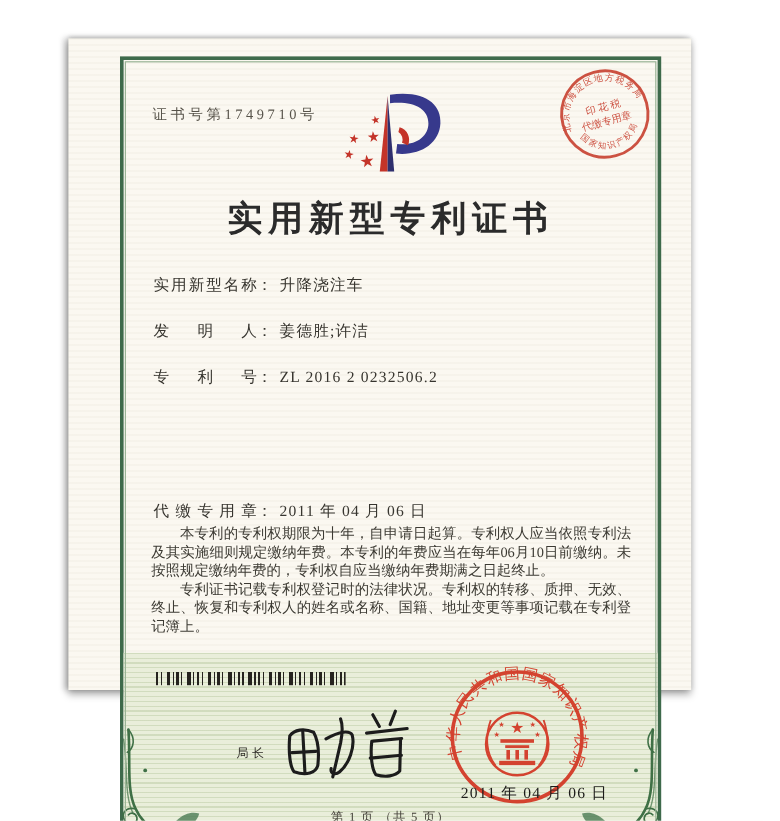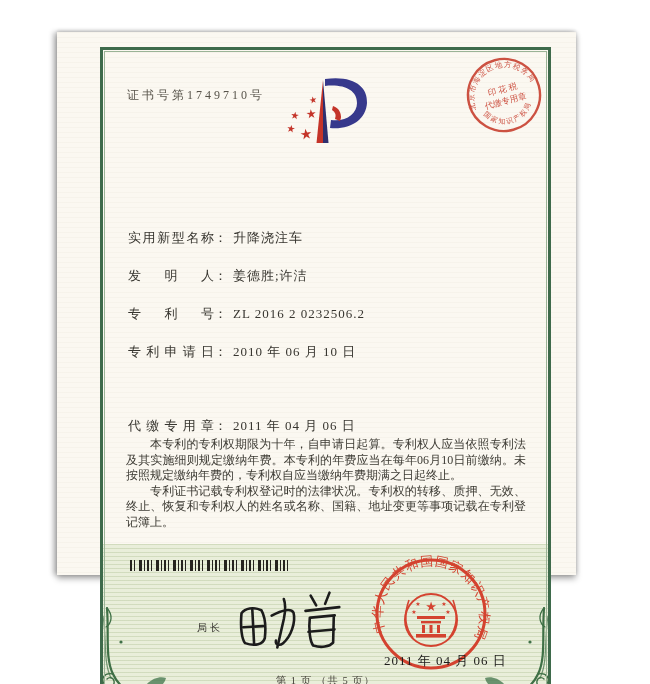--- a/index.html
+++ b/index.html
@@ -116,32 +116,30 @@
       <path d="M51,7 L44.5,70 L51,70 Z" fill="#c43429"></path>
       <path d="M51,7 L51,70 L56.5,70 Z" fill="#2f2f6e"></path>
 
       <text x="41" y="30" font-size="9" fill="#c43429" text-anchor="middle" transform="rotate(-12 41 27)">★</text>
       <text x="23" y="46" font-size="10" fill="#c43429" text-anchor="middle" transform="rotate(8 23 42)">★</text>
       <text x="39" y="45" font-size="12" fill="#c43429" text-anchor="middle" transform="rotate(-6 39 40)">★</text>
       <text x="19" y="59" font-size="10" fill="#c43429" text-anchor="middle" transform="rotate(10 19 55)">★</text>
       <text x="34" y="66" font-size="14" fill="#c43429" text-anchor="middle" transform="rotate(-8 34 61)">★</text>
     </svg>
 
+    <div class="title">实用新型专利证书</div>
 
     <div class="field" style="top:179px">
       <span class="flabel">实用新型名称</span><span class="fcolon">：</span><span class="fvalue">升降浇注车</span>
     </div>
     <div class="field" style="top:217px">
       <span class="flabel">发明人</span><span class="fcolon">：</span><span class="fvalue">姜德胜;许洁</span>
     </div>
     <div class="field" style="top:255px">
       <span class="flabel">专利号</span><span class="fcolon">：</span><span class="fvalue">ZL 2016 2 0232506.2</span>
-    </div>
-    <div class="field" style="top:293px">
-      <span class="flabel">专利申请日</span><span class="fcolon">：</span><span class="fvalue">2010 年 06 月 10 日</span>
     </div>
     <div class="field" style="top:367px">
       <span class="flabel">代缴专用章</span><span class="fcolon">：</span><span class="fvalue">2011 年 04 月 06 日</span>
     </div>
 
     <div class="paras">
       <p>本专利的专利权期限为十年，自申请日起算。专利权人应当依照专利法及其实施细则规定缴纳年费。本专利的年费应当在每年06月10日前缴纳。未按照规定缴纳年费的，专利权自应当缴纳年费期满之日起终止。</p>
       <p>专利证书记载专利权登记时的法律状况。专利权的转移、质押、无效、终止、恢复和专利权人的姓名或名称、国籍、地址变更等事项记载在专利登记簿上。</p>
     </div>
 

